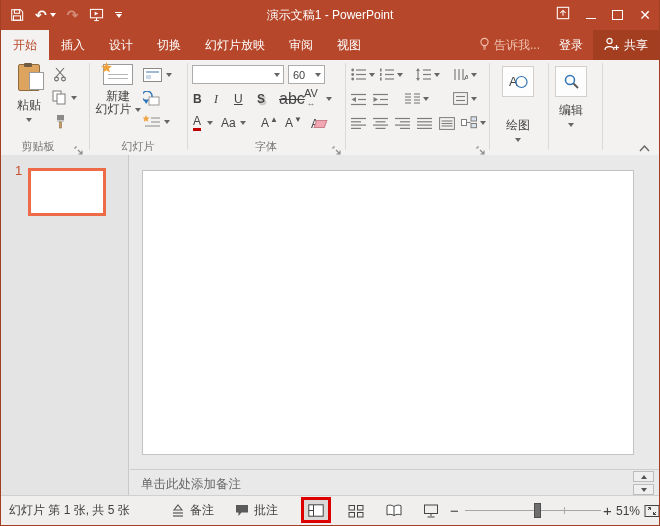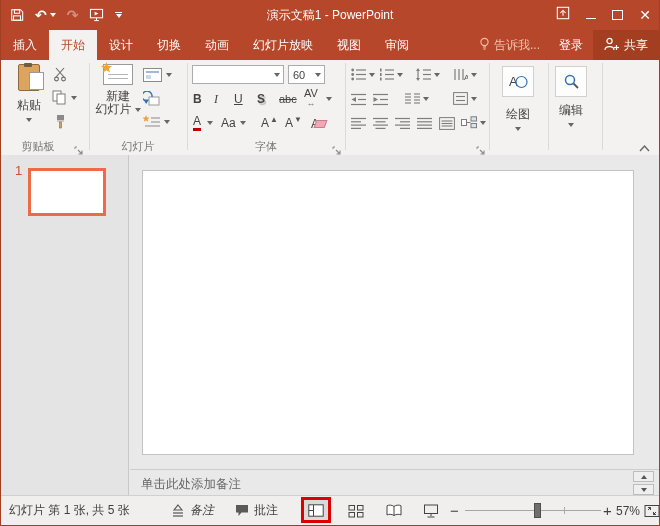--- a/index.html
+++ b/index.html
@@ -103,28 +103,27 @@
             <line x1="8" y1="5.5" x2="8" y2="11"></line>
           </svg>
       </span>
       <span class="minbar"></span>
       <span class="maxbox"></span>
       <span class="closex">✕</span>
     </div>
   </div>
 
   <div class="tabbar">
+    <div class="tab active"><span>开始</span></div>
     <div class="tab"><span>插入</span></div>
-    <div class="tab active"><span>开始</span></div>
     <div class="tab"><span>设计</span></div>
     <div class="tab"><span>切换</span></div>
-    <div class="tab"><span>动画</span></div>
     <div class="tab"><span>幻灯片放映</span></div>
+    <div class="tab"><span>审阅</span></div>
     <div class="tab"><span>视图</span></div>
-    <div class="tab"><span>审阅</span></div>
     <div class="tab-right">
       <div class="tellme">
         <span>
           <svg width="11" height="14" viewBox="0 0 11 14" fill="none" stroke="#F0C2AE" stroke-width="1.1">
               <circle cx="5.5" cy="5" r="3.6"></circle>
               <line x1="4" y1="10" x2="7" y2="10"></line>
               <line x1="4.3" y1="12" x2="6.7" y2="12"></line>
             </svg>
         </span>
         <span>告诉我...</span>
@@ -241,21 +240,21 @@
       </span>
     <span class="fbtn" style="left:213px;top:30px;font-style:italic;font-family:'Liberation Serif',serif;">
         <span>I</span>
       </span>
     <span class="fbtn" style="left:233px;top:30px;text-decoration:underline;">
         <span>U</span>
       </span>
     <span class="fbtn" style="left:256px;top:30px;font-weight:bold;text-shadow:1.5px 1.5px 1px #bbb;">
         <span>S</span>
       </span>
-    <span class="fbtn" style="left:278px;top:30px;font-size:11px;text-decoration:line-through;">
+    <span class="fbtn" style="left:278px;top:30px;font-size:16px;text-decoration:line-through;">
         <span>abc</span>
       </span>
     <span class="fbtn" style="left:303px;top:28px;font-size:11px;position:absolute;flex-direction:column;line-height:10px;">
         <span>AV</span>
         <span style="font-size:9px;color:#777;">↔</span>
       </span>
     <span class="cr abs" style="left:325px;top:37px;"></span>
     <span class="fbtn" style="left:192px;top:54px;border-bottom:3px solid #C00000;height:14px;">
         <span>A</span>
       </span>
@@ -450,21 +449,21 @@
     <div class="gdiv" style="left:488px;"></div>
 
     
     <div class="bigbtn" style="left:500px;top:6px;width:34px;">
       <span class="boxbtn">
         <svg width="20" height="17" viewBox="0 0 20 17">
             <text x="1" y="13" font-size="13" fill="#444" font-family="sans-serif">A</text>
             <circle cx="13.5" cy="9" r="5.5" fill="none" stroke="#2E74B5" stroke-width="1.2"></circle>
           </svg>
       </span>
-      <span style="margin-top:9px;">绘图</span>
+      <span style="margin-top:20px;">绘图</span>
       <span class="cr" style="margin-top:4px;"></span>
     </div>
     <div class="gdiv" style="left:547px;"></div>
 
     
     <div class="bigbtn" style="left:553px;top:6px;width:34px;">
       <span class="boxbtn">
         <svg width="17" height="17" viewBox="0 0 17 17" fill="none">
             <circle cx="7" cy="7" r="4.5" stroke="#2E74B5" stroke-width="1.5"></circle>
             <line x1="10.5" y1="10.5" x2="15" y2="15" stroke="#555" stroke-width="1.8"></line>
@@ -496,21 +495,21 @@
     <div class="scrollbtn" style="top:329px;">
         <span class="tri-dn"></span>
       </div>
   </div>
 
   <div class="statusbar">
     <div class="sitem" style="left:8px;">
         <span>幻灯片 第 1 张, 共 5 张</span>
       </div>
 
-    <div class="sitem" style="left:170px;font-style:italic;">
+    <div class="sitem" style="left:170px;">
       <svg width="14" height="13" viewBox="0 0 14 13">
           <polygon points="7,1 11,6 3,6" fill="none" stroke="#555" stroke-width="1.1"></polygon>
           <line x1="2" y1="9" x2="12" y2="9" stroke="#555" stroke-width="1.2"></line>
           <line x1="2" y1="12" x2="12" y2="12" stroke="#555" stroke-width="1.2"></line>
         </svg>
       <span>备注</span>
     </div>
     <div class="sitem" style="left:234px;">
       <svg width="14" height="13" viewBox="0 0 14 13">
           <path d="M1 1 h12 v7.5 h-6.5 l-3 3.5 v-3.5 H1 Z" fill="#5a5a5a"></path>
@@ -551,21 +550,21 @@
     <div class="sitem" style="left:449px;font-size:15px;">
         <span>−</span>
       </div>
     <div class="ztrack" style="left:464px;width:136px;"></div>
     <div class="zdetent" style="left:563px;"></div>
     <div class="zhandle" style="left:533px;"></div>
     <div class="sitem" style="left:602px;font-size:15px;">
         <span>+</span>
       </div>
     <div class="sitem" style="left:615px;">
-        <span>57%</span>
+        <span>51%</span>
       </div>
     <div class="viewbtn" style="left:638px;">
       <svg width="16" height="14" viewBox="0 0 16 14" fill="none" stroke="#444">
           <rect x="1" y="1.5" width="14" height="11"></rect>
           <path d="M4 6 L6.5 3.5 M4 3.5 h2.5 v2.5"></path>
           <path d="M12 8 L9.5 10.5 M12 10.5 h-2.5 v-2.5"></path>
         </svg>
     </div>
   </div>
 

